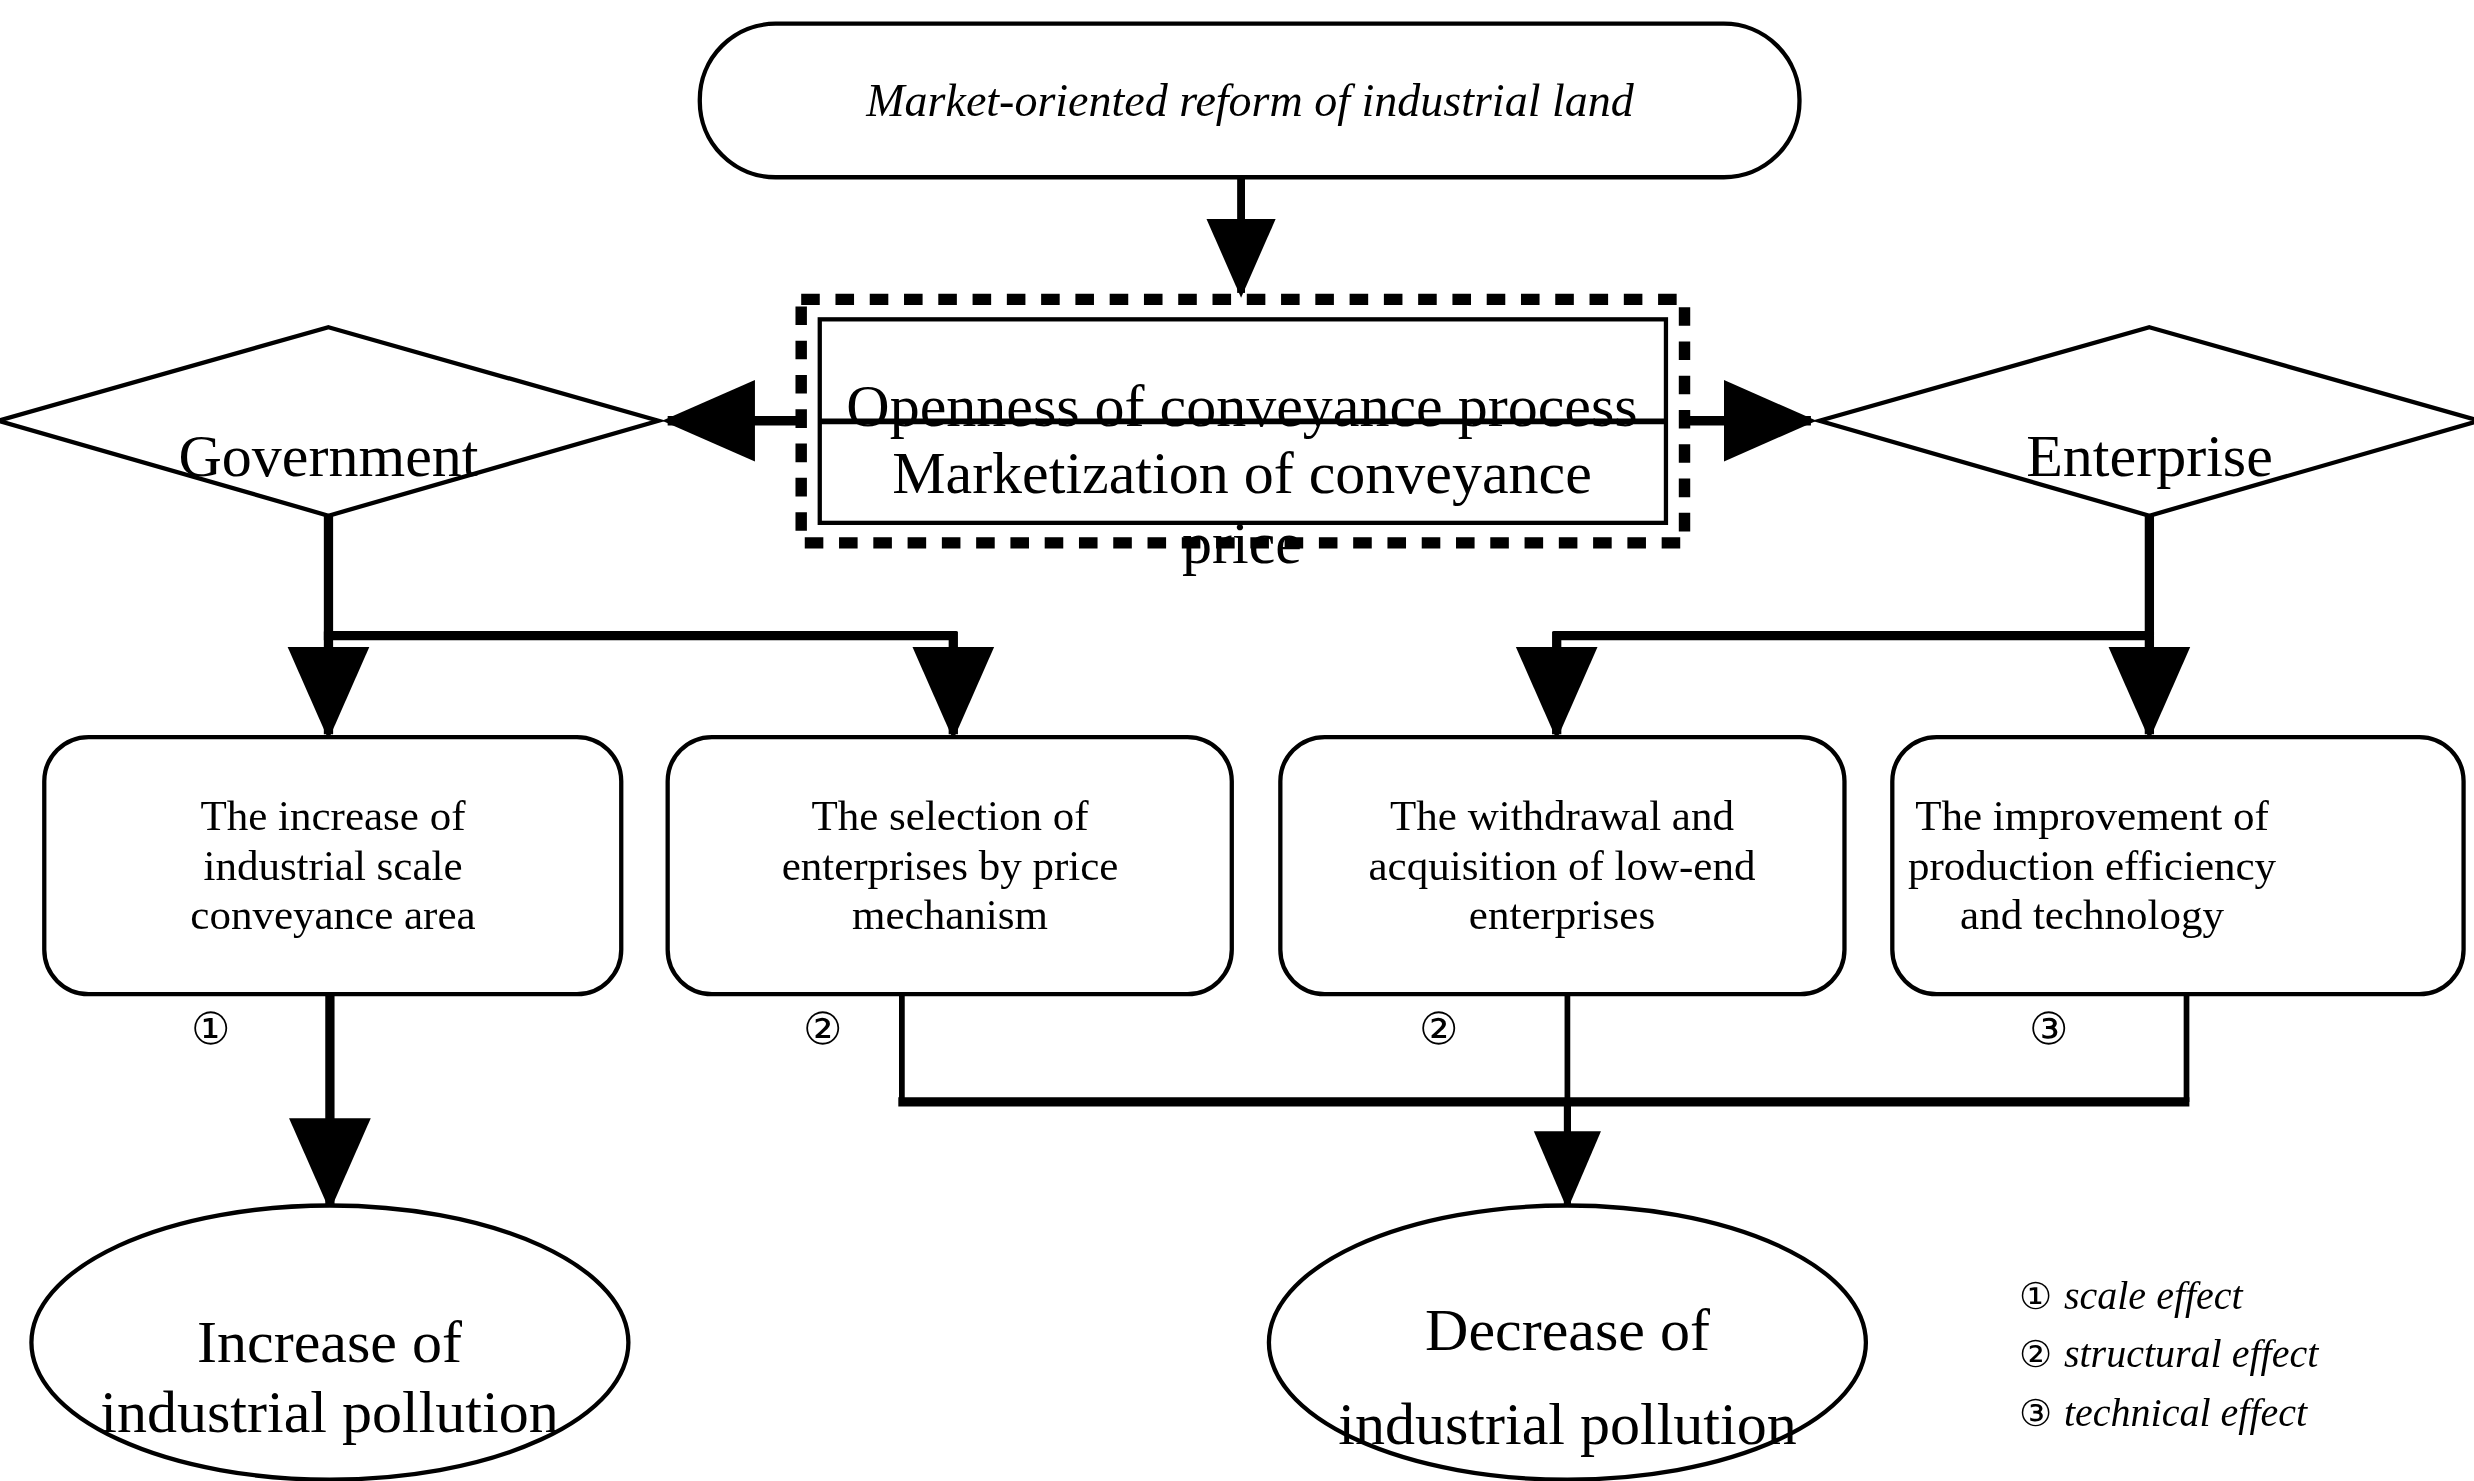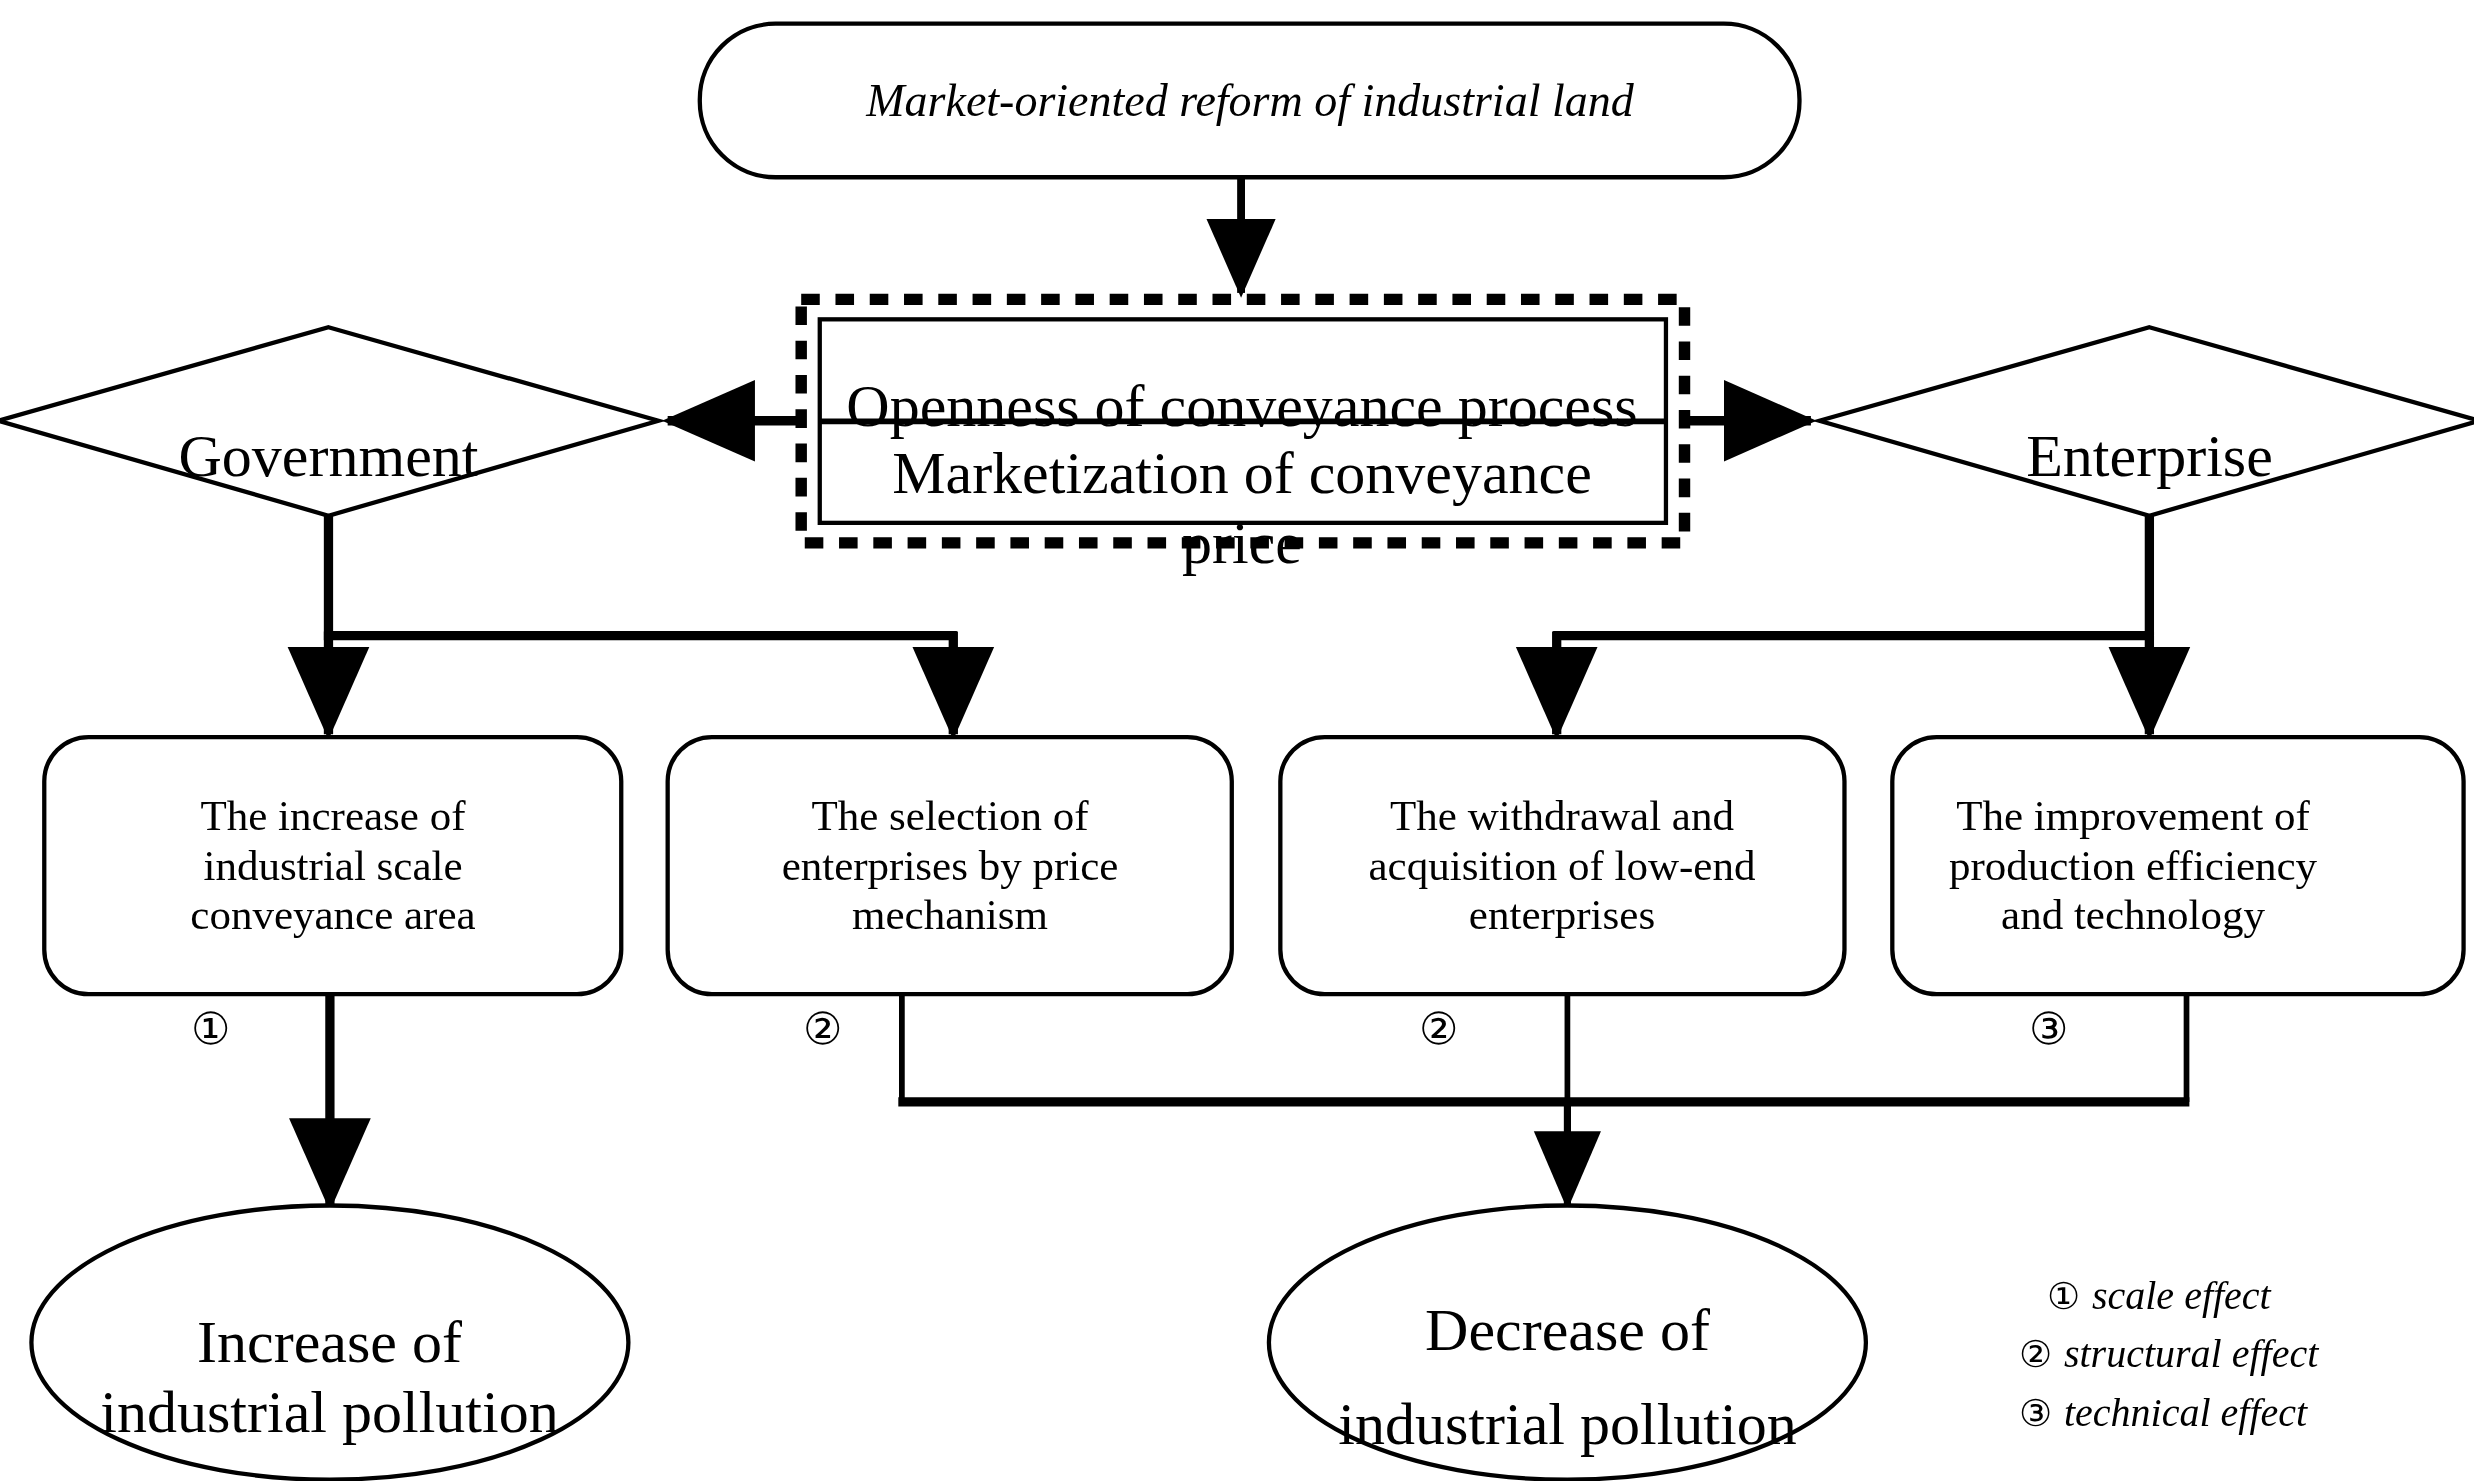--- a/index.html
+++ b/index.html
@@ -134,42 +134,42 @@
     <span>enterprises by price</span>
     <span>mechanism</span>
   </div>
 
   <div class="node-text t-60" style="left:1289px; top:737px; width:546px; height:257px; flex-direction:column;">
     <span>The withdrawal and</span>
     <span>acquisition of low-end</span>
     <span>enterprises</span>
   </div>
 
-  <div class="node-text t-60" style="left:1856px; top:737px; width:554px; height:257px; flex-direction:column;">
+  <div class="node-text t-60" style="left:1815px; top:737px; width:554px; height:257px; flex-direction:column;">
     <span>The improvement of</span>
     <span>production efficiency</span>
     <span>and technology</span>
   </div>
 
   <div class="circled" style="left:191px; top:1003px;">①</div>
   <div class="circled" style="left:803px; top:1003px;">②</div>
   <div class="circled" style="left:1419px; top:1003px;">②</div>
   <div class="circled" style="left:2029px; top:1003px;">③</div>
 
   <div class="node-text t-62" style="left:74px; top:1262px; width:511px; height:160px; flex-direction:column;">
     <span>Increase of</span>
     <span>industrial pollution</span>
   </div>
 
   <div class="node-text t-62" style="left:1312px; top:1262px; width:511px; height:160px; flex-direction:column;gap:24px;">
     <span>Decrease of</span>
     <span>industrial pollution</span>
   </div>
 
-  <div class="legend" style="left:2019px; top:1270px;margin-left:28px;">
+  <div class="legend" style="left:2019px; top:1270px;">
     <span class="mark">① </span>
     <span>scale effect</span>
   </div>
   <div class="legend" style="left:2019px; top:1328px;">
     <span class="mark">② </span>
     <span>structural effect</span>
   </div>
   <div class="legend" style="left:2019px; top:1387px;">
     <span class="mark">③ </span>
     <span>technical effect</span>

